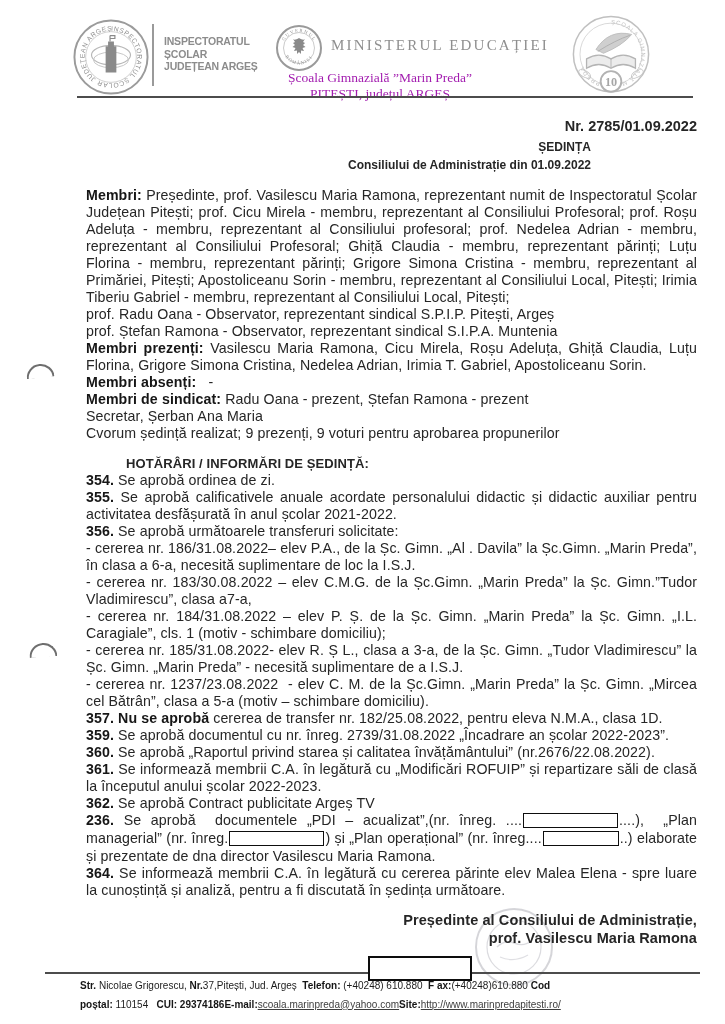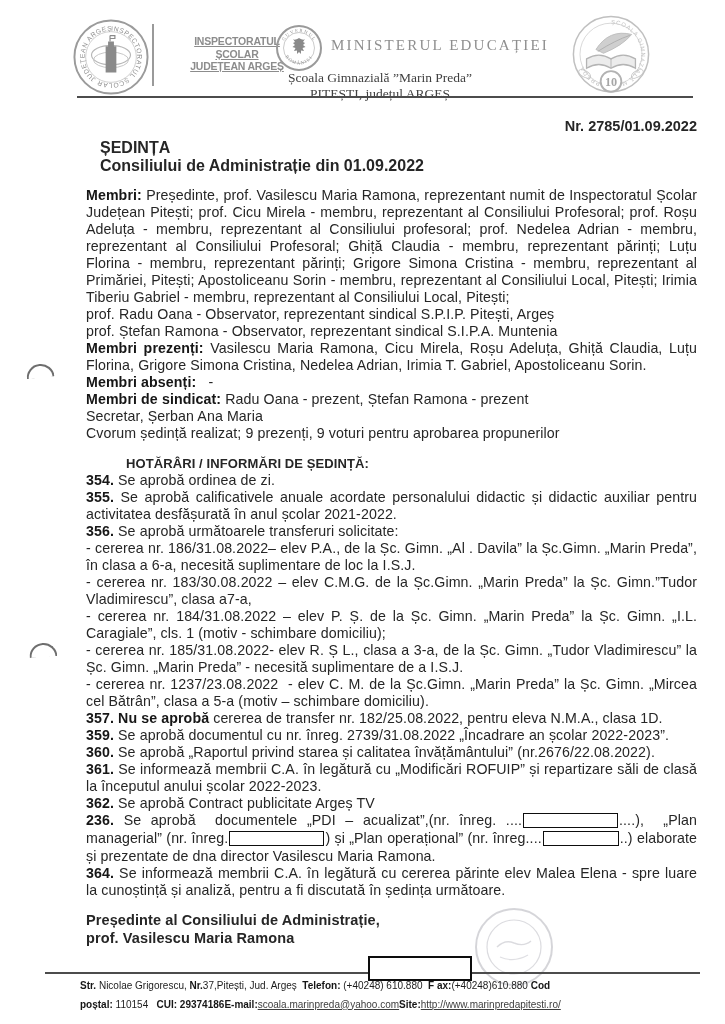--- a/index.html
+++ b/index.html
@@ -2,40 +2,40 @@
 <html><head>
 <meta charset="utf-8">
 <style>
   html,body{margin:0;padding:0;background:#e9e9e9;}
   .page{position:relative;width:725px;height:1024px;background:#ffffff;overflow:hidden;
         font-family:"Liberation Sans",sans-serif;color:#262626;}
   
   .hdr-rule{position:absolute;left:77px;top:96px;width:616px;height:2px;background:#4c4c4c;}
   .left-seal{position:absolute;left:72px;top:18px;width:78px;height:78px;}
   .hdr-divider{position:absolute;left:152px;top:24px;width:2px;height:62px;background:#9a9a9a;}
-  .left-label{position:absolute;left:172px;top:35px;width:130px;text-align:center;
-        font-weight:bold;font-size:10.5px;line-height:12.5px;letter-spacing:-0.2px;color:#8c8c8c;text-decoration:underline;}
+  .left-label{position:absolute;left:164px;top:35px;width:130px;
+        font-weight:bold;font-size:10.5px;line-height:12.5px;letter-spacing:-0.2px;color:#8c8c8c;}
   .gov-seal{position:absolute;left:275px;top:24px;width:48px;height:48px;}
   .ministry{position:absolute;left:331px;top:37px;font-family:"Liberation Serif",serif;
         font-size:15px;letter-spacing:2.2px;color:#8f8f8f;}
   .school-block{position:absolute;left:235px;top:70px;width:290px;text-align:center;
-        font-family:"Liberation Serif",serif;font-size:13.5px;line-height:15.5px;color:#404040;}
+        font-family:"Liberation Serif",serif;font-size:13.5px;line-height:15.5px;color:#a21caf;}
   .right-seal{position:absolute;left:564px;top:10px;width:94px;height:94px;}
   
   .doc-number{position:absolute;right:28px;top:118px;font-weight:bold;font-size:14.5px;}
-  .titles{position:absolute;left:100px;top:139px;width:505px;text-align:left;
-        font-weight:bold;font-size:16px;line-height:17.5px;}
+  .titles{position:absolute;left:86px;top:139px;width:505px;text-align:right;
+        font-weight:bold;font-size:12px;line-height:17.5px;}
   
   .body-block{position:absolute;left:86px;top:187px;width:611px;z-index:2;
         font-size:14.2px;line-height:17px;letter-spacing:0.1px;}
   .para{text-align:justify;margin:0;}
   .section-heading{font-weight:bold;margin-top:13px;font-size:13px;margin-left:40px;}
   .redact{display:inline-block;height:13px;border:1.6px solid #0d0d0d;background:#fff;
         vertical-align:middle;margin:0 1px 2px 1px;}
-  .signature{margin-top:12px;text-align:left;font-weight:bold;font-size:14.5px;line-height:18px;}
+  .signature{margin-top:12px;text-align:right;font-weight:bold;font-size:14.5px;line-height:18px;}
   
   .sig-redaction{position:absolute;left:368px;top:956px;width:100px;height:21px;background:#fff;
         border:2px solid #0d0d0d;z-index:6;}
   .stamp{position:absolute;left:472px;top:905px;width:84px;height:84px;z-index:1;opacity:0.35;}
   .ftr-rule{position:absolute;left:45px;top:972px;width:655px;height:2px;background:#4c4c4c;z-index:4;}
   .footer-text{position:absolute;left:80px;top:977px;width:572px;z-index:5;
         font-family:Liberation Sans, sans-serif;font-size:10px;line-height:18.5px;color:#1c1c1c;}
   .footer-text .u{text-decoration:underline;color:#3d3d3d;}
   
   .arc-mark{position:absolute;width:24px;height:12px;border:2px solid #6e6e6e;border-bottom:none;

